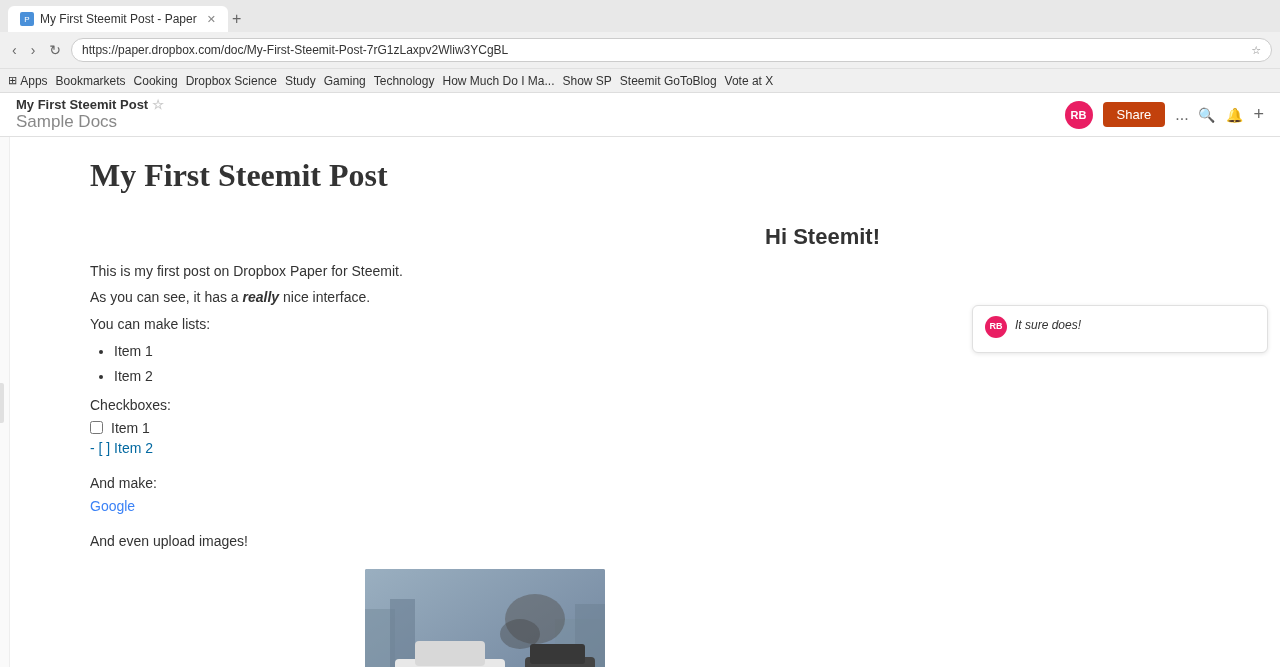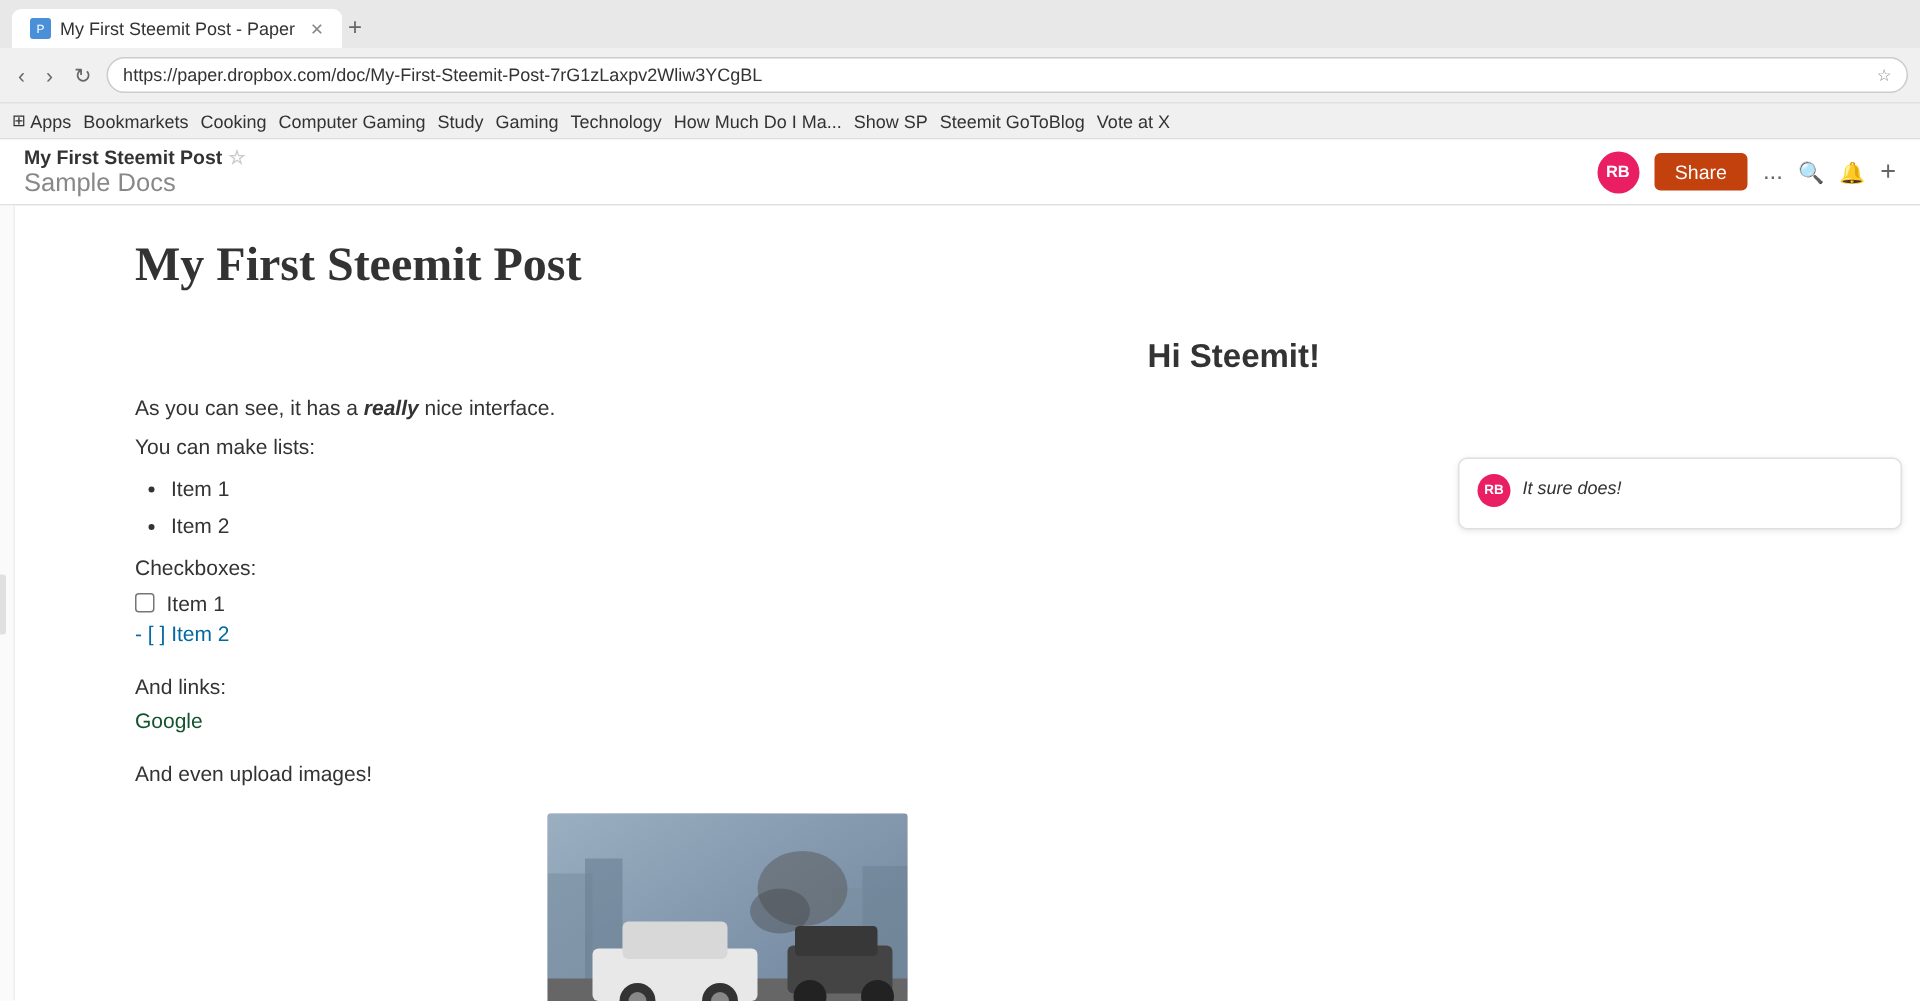--- a/index.html
+++ b/index.html
@@ -41,21 +41,21 @@
     .left-sidebar { width: 10px; border-right: 1px solid #eee; background: #fafafa; }
     .content-area { flex: 1; overflow-y: auto; padding: 20px 80px 40px; position: relative; }
     .right-panel { width: 320px; display: flex; flex-direction: column; }
 
     
     .doc-main-title { font-size: 32px; font-weight: bold; color: #333; margin-bottom: 30px; font-family: Georgia, serif; }
     .doc-section { margin-bottom: 16px; }
     .doc-h1 { font-size: 22px; font-weight: bold; color: #333; margin-bottom: 10px; text-align: right; }
     .doc-p { color: #333; line-height: 1.6; margin-bottom: 4px; font-size: 14px; }
     .doc-p .bold-italic { font-weight: bold; font-style: italic; }
-    .doc-link { color: #14532d; text-decoration: none; }
+    .doc-link { color: #3b82f6; text-decoration: none; }
     .bullet-list { list-style: disc; margin-left: 24px; margin-bottom: 4px; }
     .bullet-list li { color: #333; font-size: 14px; line-height: 1.8; }
     .checkbox-item { display: flex; align-items: center; gap: 8px; margin-bottom: 4px; }
     .checkbox-item input[type="checkbox"] { width: 13px; height: 13px; }
     .todo-item { color: #333; font-size: 14px; }
     .bracket-item { color: #0369a1; font-size: 14px; margin-bottom: 4px; }
     .doc-image { display: block; margin: 16px auto; max-width: 240px; height: 150px; background: linear-gradient(135deg, #8a9bb0 0%, #6b7f99 30%, #a0a8b5 50%, #7a8899 70%, #5c6a7e 100%); border-radius: 2px; position: relative; overflow: hidden; }
 
     
     .comment-bubble { background: #fff; border: 1px solid #e0e0e0; border-radius: 6px; padding: 10px 12px; margin: 8px 12px; box-shadow: 0 1px 4px rgba(0,0,0,0.1); font-size: 12px; color: #333; line-height: 1.5; }
@@ -94,21 +94,21 @@
         <span class="bookmark-icon">⊞</span>
         <span>Apps</span>
       </div>
     <div class="bookmark-item">
         <span>Bookmarkets</span>
       </div>
     <div class="bookmark-item">
         <span>Cooking</span>
       </div>
     <div class="bookmark-item">
-        <span>Computer Gaming</span>
+        <span>Dropbox Science</span>
       </div>
     <div class="bookmark-item">
         <span>Study</span>
       </div>
     <div class="bookmark-item">
         <span>Gaming</span>
       </div>
     <div class="bookmark-item">
         <span>Technology</span>
       </div>
@@ -148,38 +148,39 @@
 <div class="main-layout">
   <div class="left-sidebar">
     <div class="sidebar-handle"></div>
   </div>
 
   <div class="content-area">
     <h1 class="doc-main-title">My First Steemit Post</h1>
 
     <div class="doc-section">
       <h2 class="doc-h1">Hi Steemit!</h2>
+      <p class="doc-p">This is my first post on Dropbox Paper for Steemit.</p>
       <p class="doc-p">
         <span>As you can see, it has a </span><span class="bold-italic" style="font-weight:bold;font-style:italic;">really</span><span> nice interface.</span>
       </p>
       <p class="doc-p">You can make lists:</p>
       <ul class="bullet-list">
         <li>Item 1</li>
         <li>Item 2</li>
       </ul>
       <p class="doc-p">Checkboxes:</p>
       <div class="checkbox-item">
         <input type="checkbox" style="">
         <span class="todo-item">Item 1</span>
       </div>
       <p class="bracket-item">- [ ] Item 2</p>
     </div>
 
     <div class="doc-section">
-      <p class="doc-p">And links:</p>
+      <p class="doc-p">And make:</p>
       <a class="doc-link" href="#">Google</a>
     </div>
 
     <div class="doc-section">
       <p class="doc-p">And even upload images!</p>
       <div class="doc-image" style="width:240px;height:150px;margin:16px auto;display:block;">
         <svg width="240" height="150" viewBox="0 0 240 150" xmlns="http://www.w3.org/2000/svg">
           <defs>
             <linearGradient id="skyGrad" x1="0%" y1="0%" x2="100%" y2="100%">
               <stop offset="0%" style="stop-color:#9aafc0;stop-opacity:1"></stop>

